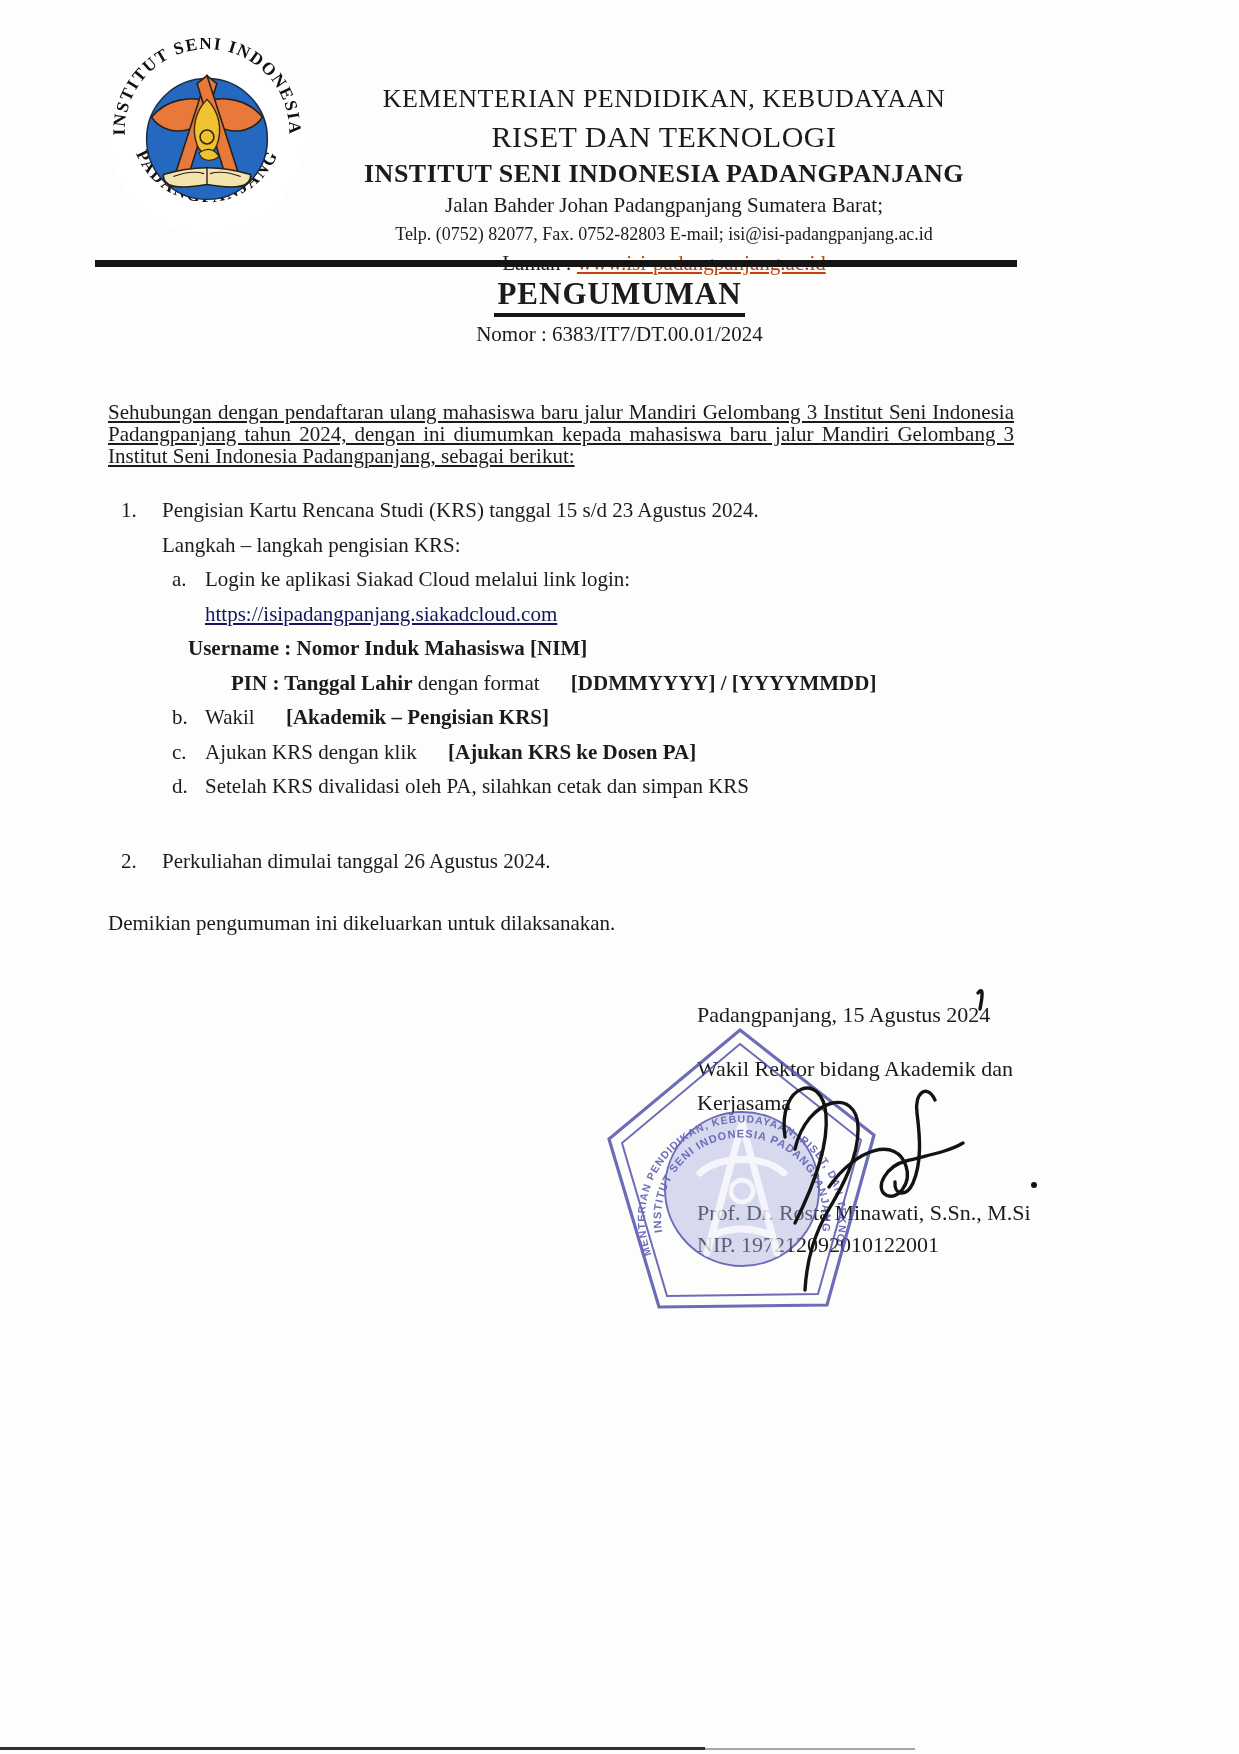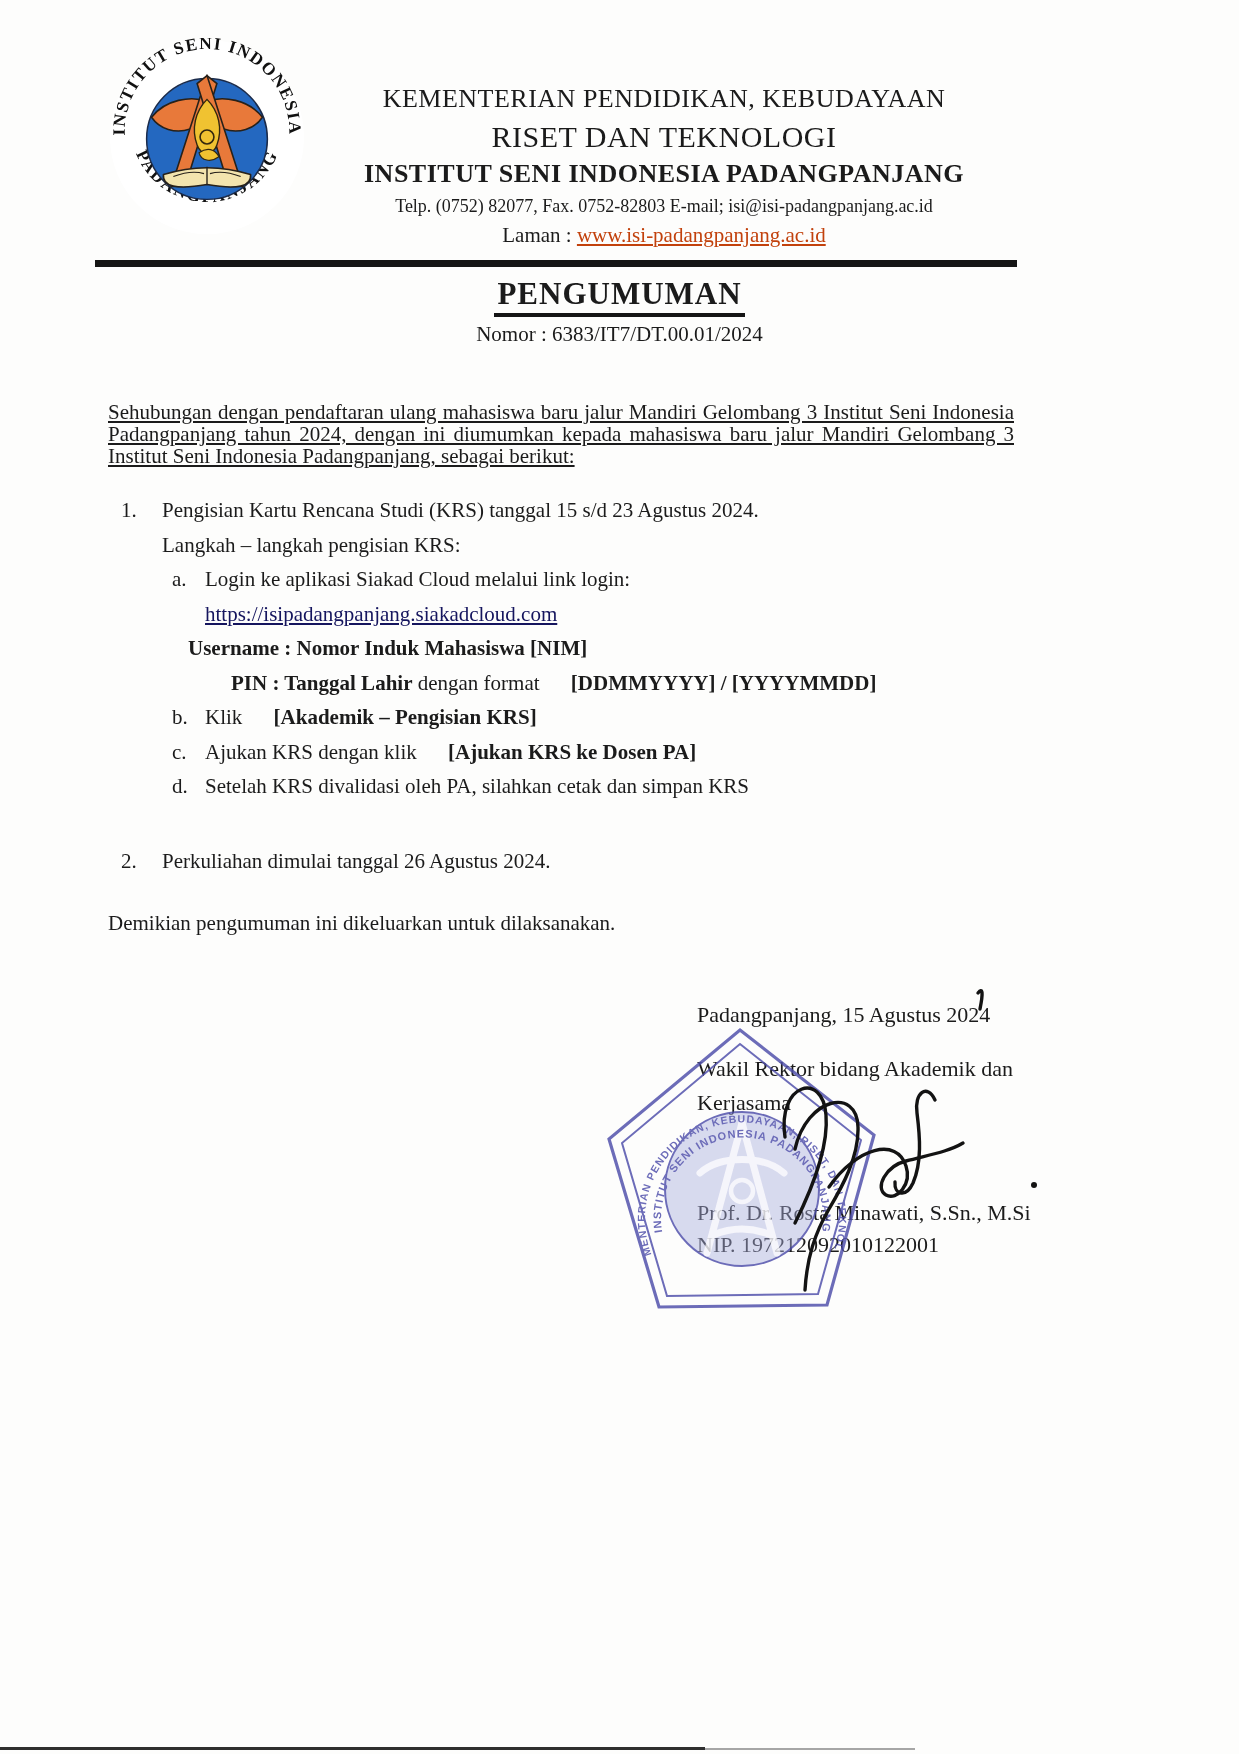--- a/index.html
+++ b/index.html
@@ -100,20 +100,21 @@
 
       <path d="M 56 138 Q 100 124 144 138 Q 146 156 100 148 Q 54 156 56 138 Z" fill="#f3e4ae" stroke="#27211a" stroke-width="1.6"></path>
       <path d="M 100 130 L 100 148" stroke="#27211a" stroke-width="1.4"></path>
       <path d="M 66 140 Q 84 133 97 137 M 134 140 Q 116 133 103 137" fill="none" stroke="#27211a" stroke-width="1.1"></path>
     </svg>
 
     <div class="head-text">
       <div class="h-line1">KEMENTERIAN PENDIDIKAN, KEBUDAYAAN</div>
       <div class="h-line2">RISET DAN TEKNOLOGI</div>
       <div class="h-line3">INSTITUT SENI INDONESIA PADANGPANJANG</div>
+      <div class="h-line4">Jalan Bahder Johan Padangpanjang Sumatera Barat;</div>
       <div class="h-line5">Telp. (0752) 82077,  Fax. 0752-82803 E-mail; isi@isi-padangpanjang.ac.id</div>
       <div class="h-line6"><span>Laman : </span><span class="web-link">www.isi-padangpanjang.ac.id</span></div>
     </div>
 
     <div class="rule"></div>
   </div>
 
   <div class="content">
 
     <div class="title-wrap">
@@ -135,21 +136,21 @@
             <div class="sub">
               <div class="sub-letter">a.</div>
               <div class="sub-body">Login ke aplikasi Siakad Cloud melalui link login:</div>
             </div>
             <div class="indented"><span class="siakad-link">https://isipadangpanjang.siakadcloud.com</span></div>
             <div class="indented bold">Username : Nomor Induk Mahasiswa [NIM]</div>
             <div class="indented"><b>PIN : Tanggal Lahir</b><span> dengan format </span><b>[DDMMYYYY] / [YYYYMMDD]</b></div>
 
             <div class="sub">
               <div class="sub-letter">b.</div>
-              <div class="sub-body"><span>Klik </span><b>[Akademik – Pengisian KRS]</b></div>
+              <div class="sub-body"><span>Wakil </span><b>[Akademik – Pengisian KRS]</b></div>
             </div>
 
             <div class="sub">
               <div class="sub-letter">c.</div>
               <div class="sub-body"><span>Ajukan KRS dengan klik </span><b>[Ajukan KRS ke Dosen PA]</b></div>
             </div>
 
             <div class="sub">
               <div class="sub-letter">d.</div>
               <div class="sub-body">Setelah KRS divalidasi oleh PA, silahkan cetak dan simpan KRS</div>

